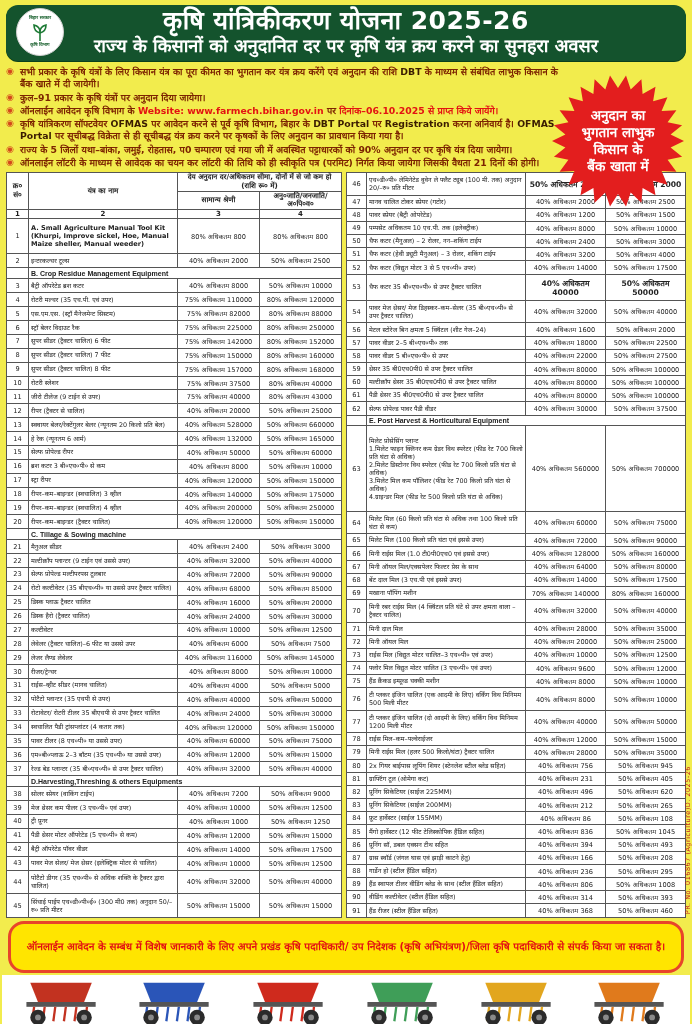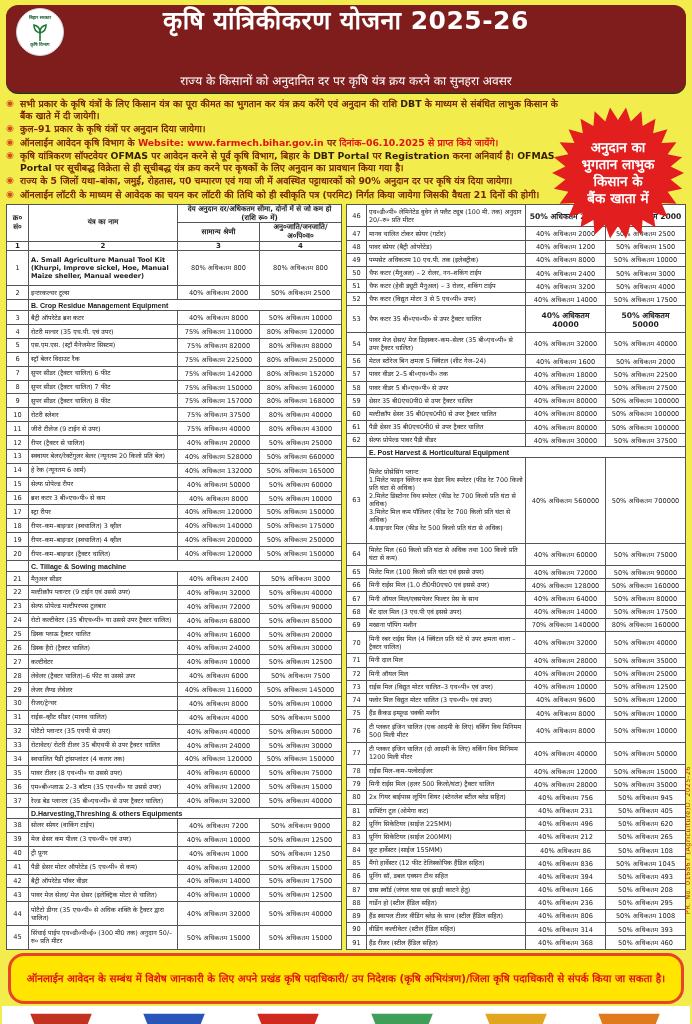--- a/index.html
+++ b/index.html
@@ -1,22 +1,22 @@
 <!DOCTYPE html>
 <html><head>
 <meta charset="utf-8">
 <style>
   html,body{margin:0;padding:0;background:#d9d24a;}
   .page{width:692px;height:1024px;background:#f2ec4d;position:relative;overflow:hidden;
         font-family:"DejaVu Sans","Liberation Sans",sans-serif;}
   
-  .hdr{margin:5px 6px 3px;background:#7f1d1d;border-radius:12px;color:#fff;text-align:center;
+  .hdr{margin:5px 6px 3px;background:#14532d;border-radius:12px;color:#fff;text-align:center;
        padding:2px 0 5px;position:relative;box-shadow:0 1px 0 #0b3f1b;}
   .hdr .t1{font-size:25px;font-weight:bold;letter-spacing:.5px;line-height:1.1;}
-  .hdr .t2{font-size:12px;font-weight:normal;line-height:1.2;margin-top:39px;}
+  .hdr .t2{font-size:18px;font-weight:bold;line-height:1.2;}
   .logo{position:absolute;left:10px;top:3px;width:46px;height:46px;background:#fff;border-radius:50%;
         border:1px solid #cfcfcf;display:flex;flex-direction:column;align-items:center;justify-content:center;}
   .logo .lt{font-size:4.5px;color:#175f2c;font-weight:bold;line-height:1.1;}
   
   .bull-wrap{display:flex;padding:2px 6px 0;}
   .bullets{width:552px;color:#7c2400;font-weight:bold;font-size:9.3px;line-height:1.32;}
   .bullet{display:flex;margin-bottom:1px;}
   .bicon{color:#d4491b;margin:0 4px 0 0;font-size:9px;flex:0 0 10px;}
   .red{color:#e31212;}
   .bold{color:#3a1c00;}

